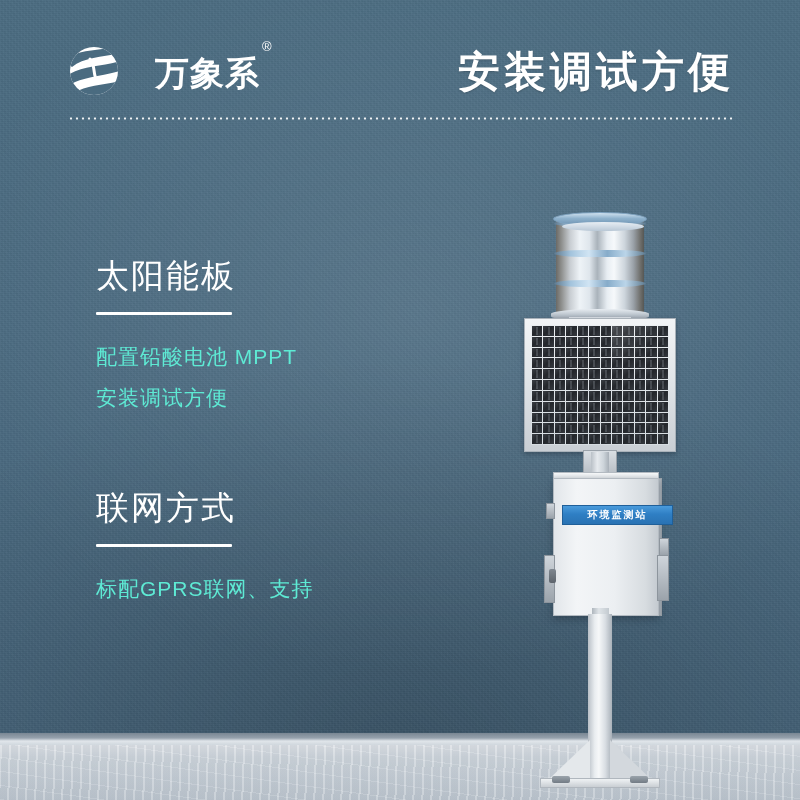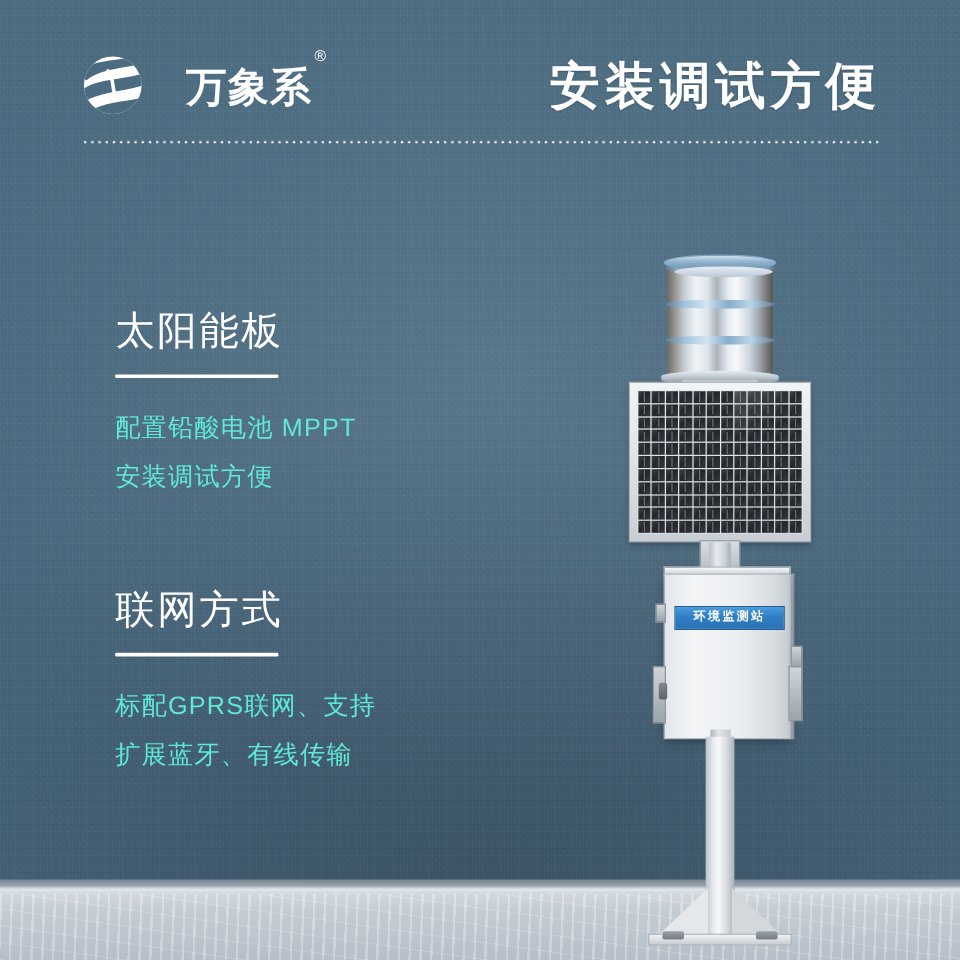--- a/index.html
+++ b/index.html
@@ -192,21 +192,21 @@
     position:absolute; left:553px; top:472px; width:106px; height:8px;
     background:linear-gradient(180deg,#f6f8f9 0%, #d5dadf 100%);
     border:1px solid #b3bac1; border-bottom:none;
   }
   .box-side {
     position:absolute; left:648px; top:478px; width:14px; height:138px;
     background:linear-gradient(90deg,#c9ced4 0%, #aab2ba 100%);
     border:1px solid #9ea6ad; border-left:none;
   }
   .box-label {
-    position:absolute; left:562px; top:505px; width:92px; height:20px;
+    position:absolute; left:562px; top:505px; width:111px; height:20px;
     background:linear-gradient(180deg,#4a9bdc 0%, #2f7fc4 45%, #2a72b3 100%);
     border:1px solid #1f5f99;
     display:flex; align-items:center; justify-content:center;
   }
   .box-label span{
     color:#ffffff; font-size:10px; font-weight:bold; letter-spacing:2px;
     line-height:1; white-space:nowrap;
   }
   .box-tab {
     position:absolute; background:linear-gradient(180deg,#cfd5db 0%, #9ba3ab 100%);
@@ -290,21 +290,20 @@
     <div class="feature-title">太阳能板</div>
     <div class="feature-rule"></div>
     <div class="feature-line">配置铅酸电池 MPPT</div>
     <div class="feature-line">安装调试方便</div>
   </div>
 
   <div class="feature f2">
     <div class="feature-title">联网方式</div>
     <div class="feature-rule"></div>
     <div class="feature-line">标配GPRS联网、支持</div>
-    <div class="feature-line">扩展蓝牙、有线传输</div>
   </div>
 
   <div class="device">
 
     <div class="sensor">
       <div class="sensor-body"></div>
       <div class="sensor-band sb1"></div>
       <div class="sensor-band sb2"></div>
       <div class="sensor-band sb3"></div>
       <div class="sensor-top">

